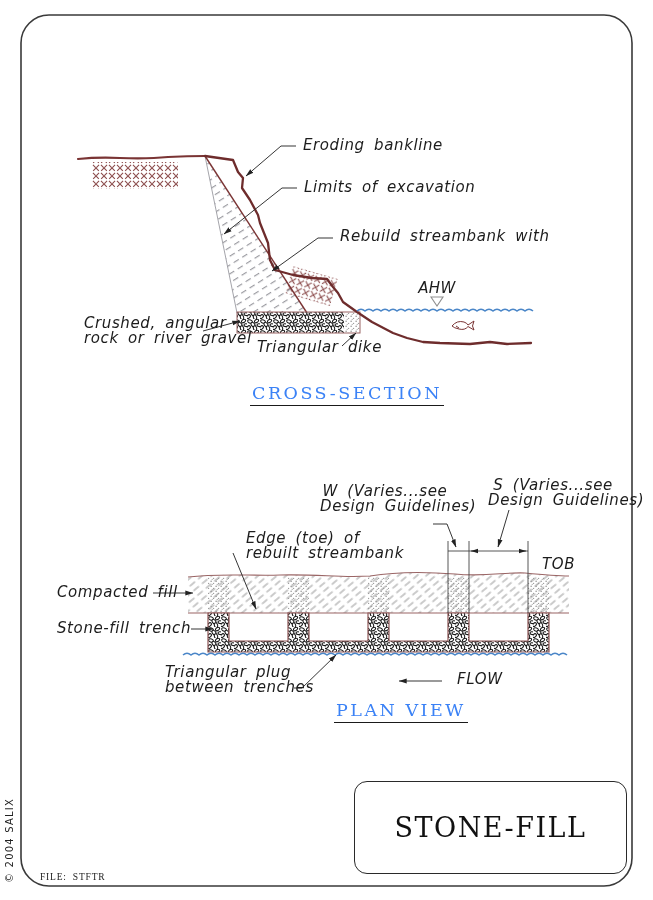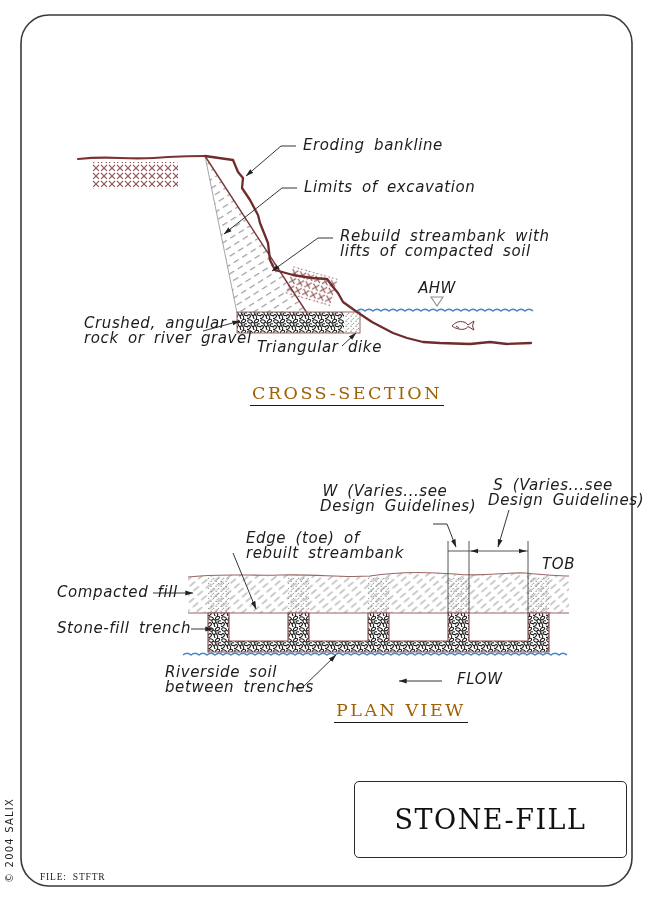--- a/index.html
+++ b/index.html
@@ -7,27 +7,27 @@
     width:653px;height:900px;position:relative;background:#ffffff;
     font-family:"DejaVu Sans",sans-serif;color:#1c1c1c;overflow:hidden;
   }
   .lbl{
     position:absolute;font-style:italic;font-size:15px;line-height:15px;
     letter-spacing:.6px;word-spacing:4px;color:#1c1c1c;white-space:nowrap;
   }
   .lbl.center{text-align:center;}
   .view-title{
     position:absolute;font-family:"DejaVu Serif",serif;font-style:normal;
-    font-size:17.5px;letter-spacing:2.5px;color:#a16207;
+    font-size:17.5px;letter-spacing:2.5px;color:#3b82f6;
     border-bottom:1.3px solid #1a1a1a;padding:0 2px 2px 2px;white-space:nowrap;
   }
   #drawing{position:absolute;left:0;top:0;}
   .title-block{
-    position:absolute;left:354px;top:781px;width:273px;height:77px;
-    border:1.6px solid #2a2a2a;border-radius:5px;
+    position:absolute;left:354px;top:781px;width:273px;height:93px;
+    border:1.6px solid #2a2a2a;border-radius:13px;
     display:flex;flex-direction:column;align-items:center;justify-content:center;
     box-sizing:border-box;
   }
   .title-block .tline{
     font-family:"DejaVu Serif",serif;font-size:27px;line-height:31px;
     letter-spacing:1.5px;color:#111;white-space:nowrap;
   }
   .copyright{
     position:absolute;left:4px;top:883px;transform:rotate(-90deg);
     transform-origin:left top;font-size:10px;letter-spacing:1.2px;
@@ -162,21 +162,20 @@
       <path d="M294,688 L302,688 L336,655" marker-end="url(#arr)"></path>
       <path d="M442,681 L399,681" marker-end="url(#arr)"></path>
     </g>
   </g>
 </svg>
 
 <div class="lbl" style="left:303px;top:138px">Eroding bankline</div>
 <div class="lbl" style="left:304px;top:180px">Limits of excavation</div>
 <div class="lbl" style="left:340px;top:229px">
   <span style="display:block">Rebuild streambank with</span>
-  <span style="display:block">lifts of compacted soil</span>
 </div>
 <div class="lbl center" style="left:417px;top:281px;width:40px;letter-spacing:.4px">AHW</div>
 <div class="lbl" style="left:84px;top:316px">
   <span style="display:block">Crushed, angular</span>
   <span style="display:block">rock or river gravel</span>
 </div>
 <div class="lbl" style="left:257px;top:340px">Triangular dike</div>
 <div class="view-title" style="left:250px;top:383px">CROSS-SECTION</div>
 
 <div class="lbl center" style="left:320px;top:484px;width:130px">
@@ -188,21 +187,21 @@
   <span style="display:block">Design Guidelines)</span>
 </div>
 <div class="lbl" style="left:246px;top:531px">
   <span style="display:block">Edge (toe) of</span>
   <span style="display:block">rebuilt streambank</span>
 </div>
 <div class="lbl" style="left:542px;top:557px">TOB</div>
 <div class="lbl" style="left:57px;top:585px">Compacted fill</div>
 <div class="lbl" style="left:57px;top:621px">Stone-fill trench</div>
 <div class="lbl" style="left:165px;top:665px">
-  <span style="display:block">Riverside soil</span>
+  <span style="display:block">Triangular plug</span>
   <span style="display:block">between trenches</span>
 </div>
 <div class="lbl" style="left:457px;top:672px">FLOW</div>
 <div class="view-title" style="left:334px;top:700px">PLAN VIEW</div>
 
 <div class="title-block">
   <div class="tline">STONE-FILL</div>
 </div>
 
 <div class="copyright">© 2004 SALIX</div>

